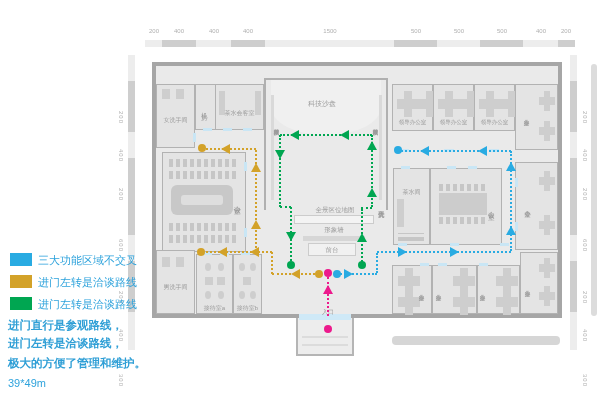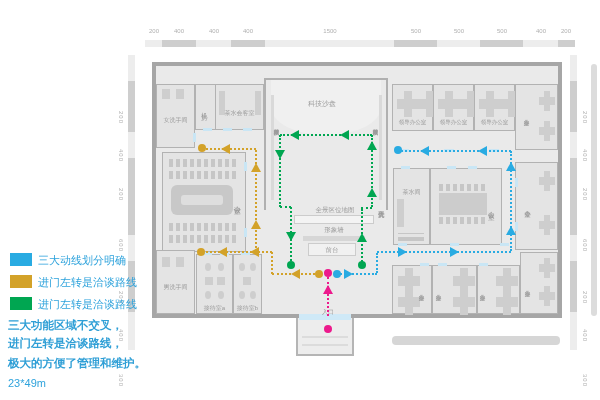--- a/index.html
+++ b/index.html
@@ -311,24 +311,24 @@
 
   <div style="color:#ec1a8c;">
     <div class="a pt" style="left:324px;top:269px;"></div>
     <div class="a lv" style="left:327px;top:277px;height:39px;"></div>
     <div class="a tu" style="left:323px;top:285px;"></div>
     <div class="a pt" style="left:324px;top:325px;"></div>
   </div>
 
   <div>
     <div class="a" style="left:10px;top:253px;width:22px;height:13px;background:#29abe2;"></div>
-    <span class="a leg-label" style="left:38px;top:253px;">三大动线划分明确</span>
+    <span class="a leg-label" style="left:38px;top:253px;">三大功能区域不交叉</span>
     <div class="a" style="left:10px;top:275px;width:22px;height:13px;background:#d3a229;"></div>
     <span class="a leg-label" style="left:38px;top:275px;">进门左转是洽谈路线</span>
     <div class="a" style="left:10px;top:297px;width:22px;height:13px;background:#00a651;"></div>
     <span class="a leg-label" style="left:38px;top:297px;">进门左转是洽谈路线</span>
-    <span class="a note" style="left:8px;top:318px;">三大功能区域不交叉，</span>
+    <span class="a note" style="left:8px;top:318px;">进门直行是参观路线，</span>
     <span class="a note" style="left:8px;top:336px;">进门左转是洽谈路线，</span>
     <span class="a note" style="left:8px;top:356px;">极大的方便了管理和维护。</span>
-    <span class="a leg-label" style="left:8px;top:377px;">23*49m</span>
+    <span class="a leg-label" style="left:8px;top:377px;">39*49m</span>
   </div>
 
 </div>
 
 </body></html>

